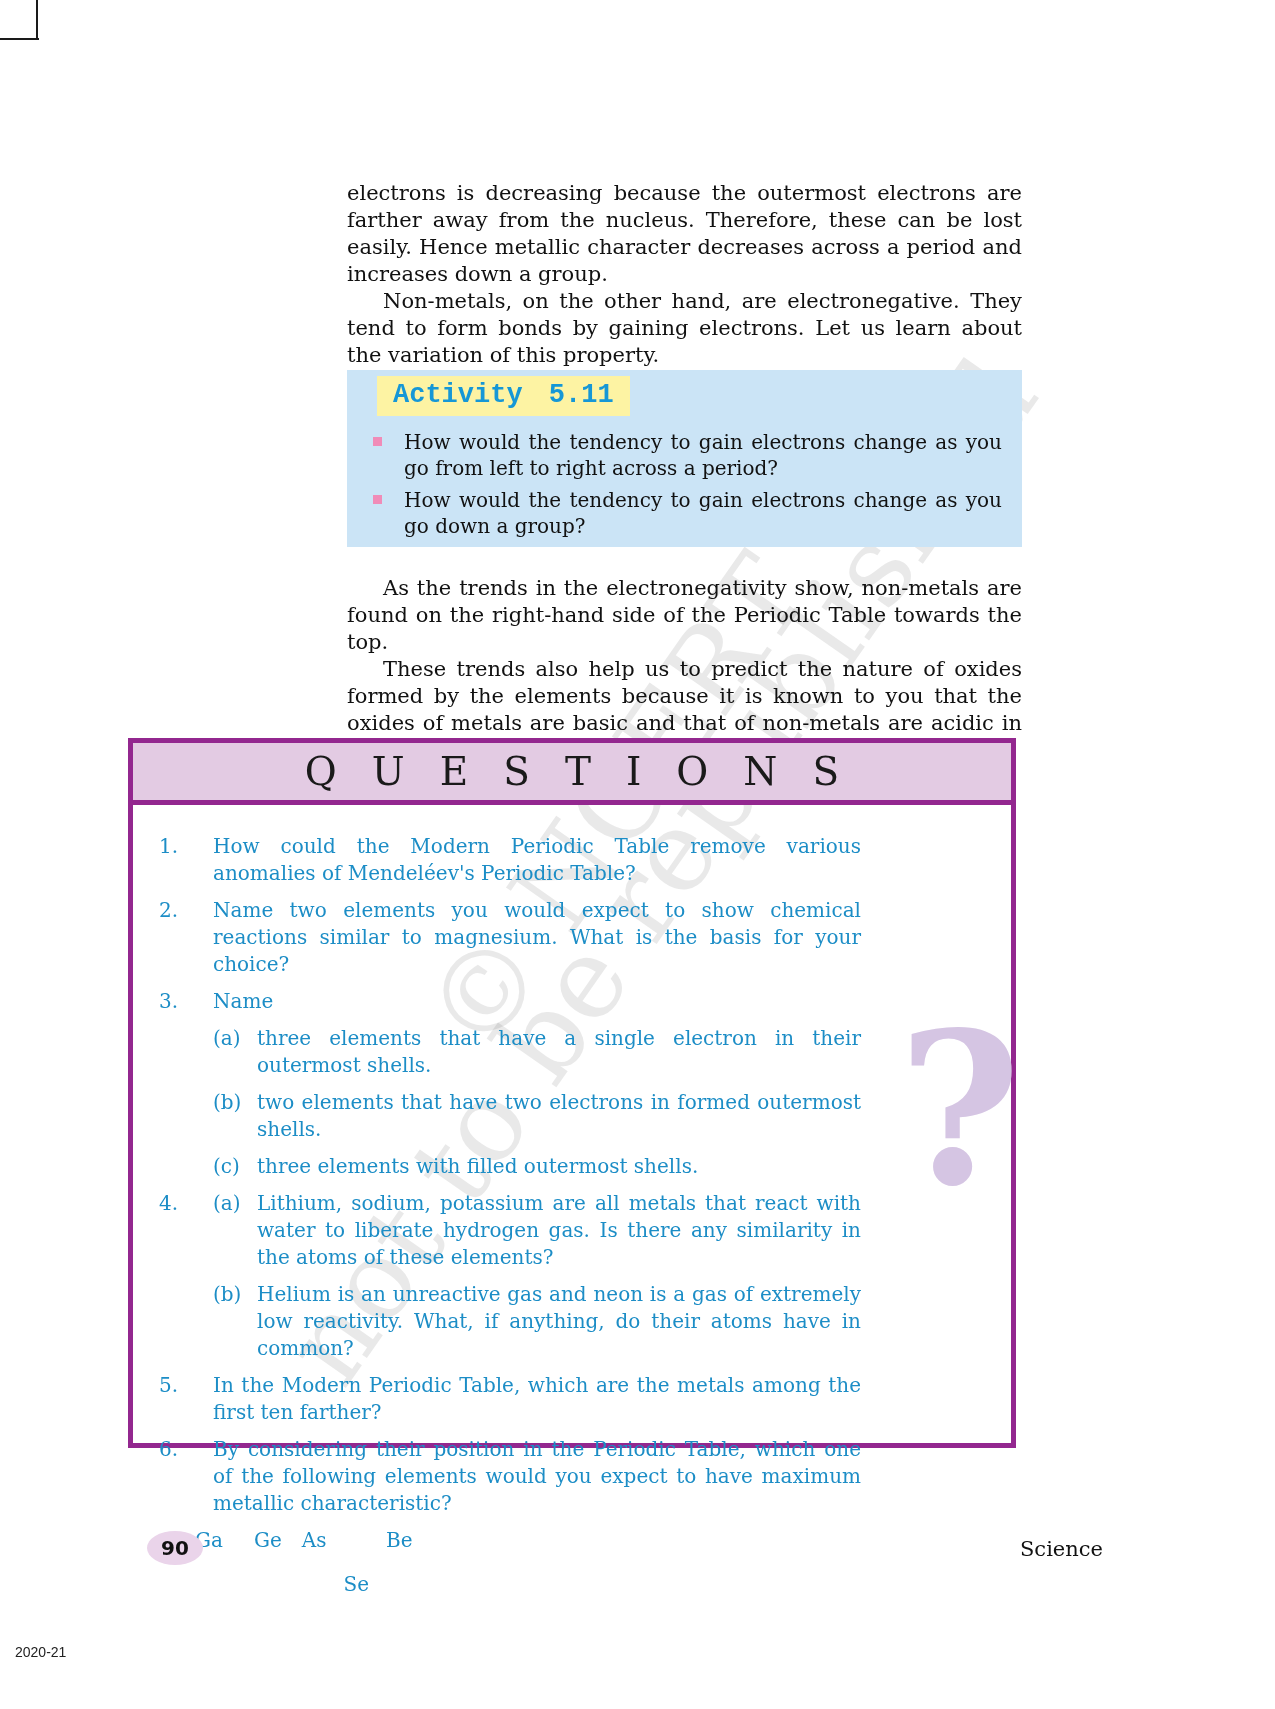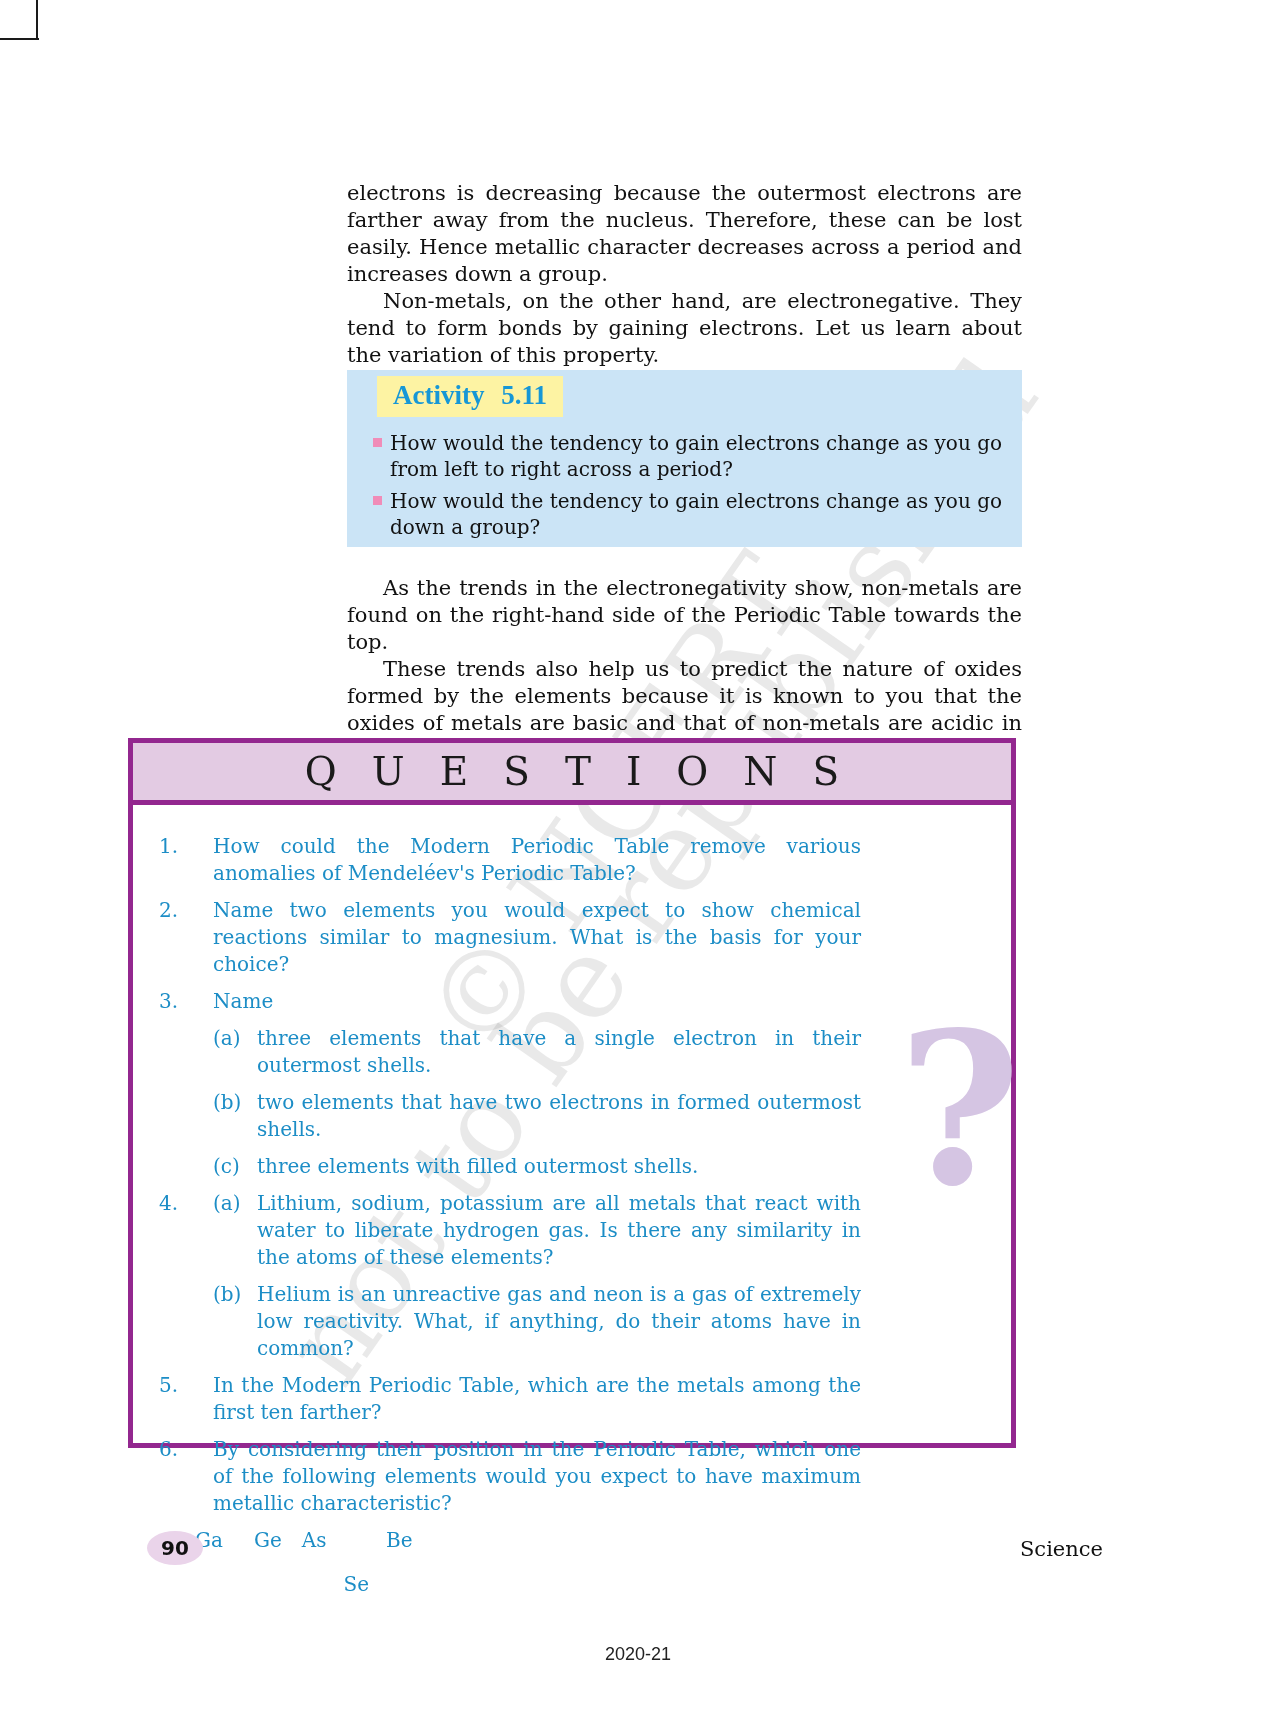--- a/index.html
+++ b/index.html
@@ -22,24 +22,24 @@
   
   .intro { position:absolute; left:347px; top:180px; width:675px;
            font-size:21px; line-height:27px; text-align:justify; }
   .intro p { margin:0; }
   .indent { text-indent:36px; }
 
   
   .activity { position:absolute; left:347px; top:370px; width:675px; height:177px;
               background:#cbe4f6; }
   .activity-label { display:inline-block; margin:6px 0 0 30px; background:#fdf3a3;
-                    color:#1697d6; font-family:Liberation Serif, serif; font-weight:bold;
+                    color:#1697d6; font-family:Liberation Mono, monospace; font-weight:bold;
                     font-size:27px; padding:4px 16px 6px 16px; word-spacing:10px; }
   .activity-items { margin:13px 0 0 0; padding:0 20px 0 26px; list-style:none; }
-  .activity-items li { display:flex; gap:8px; font-size:20px; line-height:26px;
+  .activity-items li { display:flex; gap:22px; font-size:20px; line-height:26px;
                        text-align:justify; margin-bottom:6px; }
   .bullet-square { flex:0 0 auto; width:9px; height:9px; background:#f08cb8; margin-top:8px; }
   .activity-item-text { flex:1; }
 
   
   .trends { position:absolute; left:347px; top:575px; width:675px;
             font-size:21px; line-height:27px; text-align:justify; }
   .trends p { margin:0; }
 
   
@@ -63,22 +63,22 @@
   .q-options span:nth-child(4){ margin-right:17px;margin-top:44px; }
 
   .big-qmark { position:absolute; left:898px; top:1005px; font-size:210px; line-height:1;
                font-weight:bold; color:#d5c5e3; font-family:"DejaVu Serif", serif; }
 
   
   .page-badge { position:absolute; left:147px; top:1531px; width:56px; height:34px;
                 background:#ead4ea; border-radius:50%; text-align:center; line-height:34px;
                 font-family:"DejaVu Sans", sans-serif; font-weight:bold; font-size:20px; }
   .footer-subject { position:absolute; right:172px; top:1537px; font-size:21px; }
-  .footer-year { position:absolute; left:1px; right:0; top:1644px; text-align:center;
-                 font-family:"Liberation Sans", sans-serif; font-size:18px; color:#222; }
+  .footer-year { position:absolute; left:15px; right:0; top:1644px; text-align:left;
+                 font-family:"Liberation Sans", sans-serif; font-size:14px; color:#222; }
 </style>
 </head>
 <body>
 
 <div class="page">
 
   <div class="crop-v"></div>
   <div class="crop-h"></div>
 
   <div class="wm wm1">© NCERT</div>

